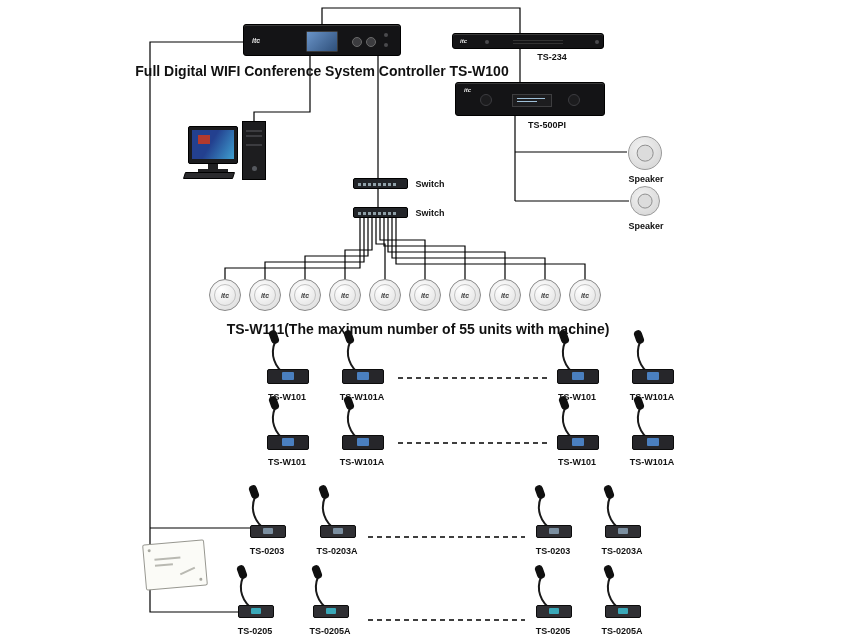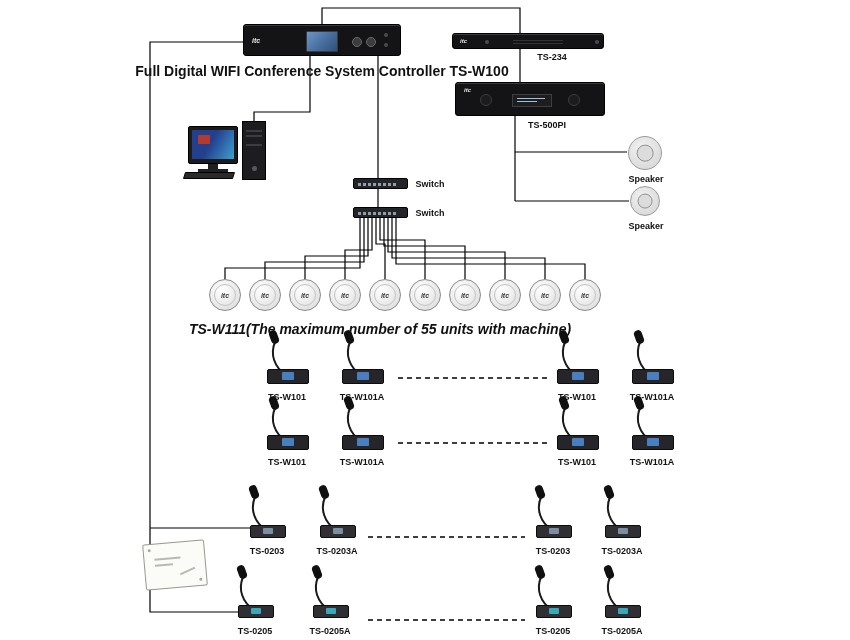--- a/index.html
+++ b/index.html
@@ -213,21 +213,21 @@
       <span>itc</span>
     </div>
   <div class="dev cunit" style="left:529px;top:279px;">
       <span class="ring"></span>
       <span>itc</span>
     </div>
   <div class="dev cunit" style="left:569px;top:279px;">
       <span class="ring"></span>
       <span>itc</span>
     </div>
-  <div class="lbl big" style="left:380px;top:321px;font-style:italic;">TS-W111(The maximum number of 55 units with machine)</div>
+  <div class="lbl big" style="left:418px;top:321px;">TS-W111(The maximum number of 55 units with machine)</div>
 
   <div class="dev wall" style="left:144px;top:542px;width:62px;height:46px;">
     <b style="left:4px;top:4px;"></b>
       <b style="right:4px;bottom:4px;"></b>
     <i style="left:10px;top:14px;width:26px;height:2px;"></i>
     <i style="left:10px;top:20px;width:18px;height:2px;"></i>
     <i style="left:34px;top:28px;width:16px;height:2px;transform:rotate(-20deg);"></i>
   </div>
 
   <div class="mic w101" style="left:255px;top:330px;">

